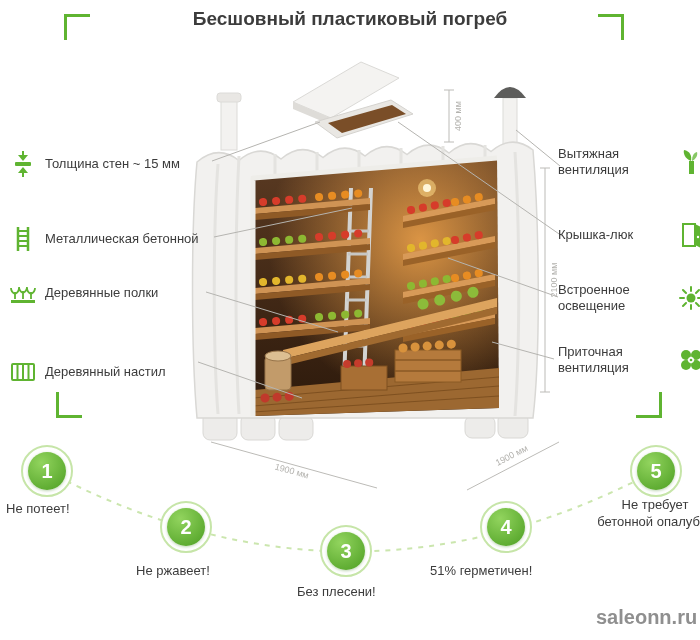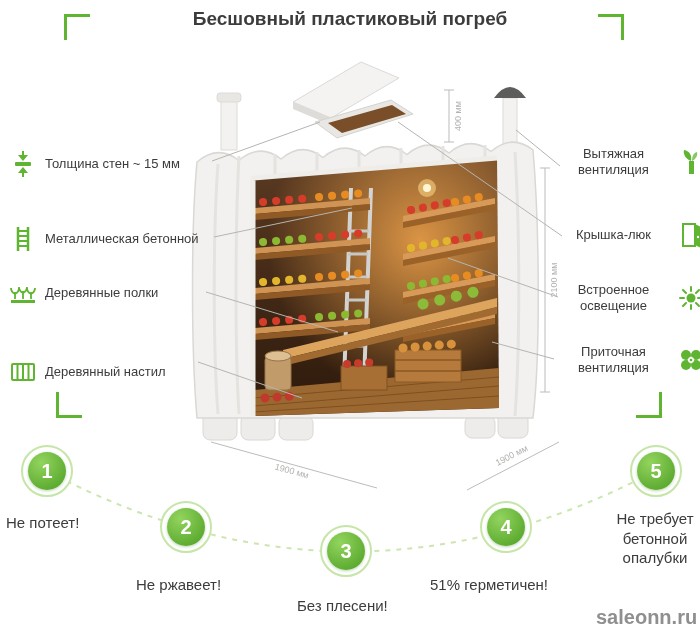--- a/index.html
+++ b/index.html
@@ -17,33 +17,33 @@
   .corner.bl { left:56px;  top:392px; border-bottom:3px solid var(--green); border-left:3px solid var(--green); }
   .corner.br { left:636px; top:392px; border-bottom:3px solid var(--green); border-right:3px solid var(--green); }
 
   .illustration { position:absolute; left:165px; top:50px; z-index:1; }
   .overlay { position:absolute; left:0; top:0; z-index:2; pointer-events:none; }
 
   .feature { position:absolute; display:flex; align-items:center; gap:9px; z-index:3; }
   .feature .txt { font-size:13px; color:var(--text); line-height:1.25; }
   .feature.left  { left:10px; }
   .feature.right { left:558px; width:146px; }
-  .feature.right .txt { flex:1;text-align:center; }
+  .feature.right .txt { flex:1; }
   .feature .icon { display:inline-flex; width:26px; justify-content:center; flex:0 0 auto; }
 
   .benefit { position:absolute; width:52px; height:52px; border-radius:50%;
              border:2px solid var(--ring); background:#fff; display:flex;
              align-items:center; justify-content:center; z-index:3; }
   .benefit .num { width:38px; height:38px; border-radius:50%;
                   background:radial-gradient(circle at 35% 28%, #92d45e, #4c9e22);
                   color:#fff; font-weight:bold; font-size:20px;
                   display:flex; align-items:center; justify-content:center;
                   box-shadow:0 1px 3px rgba(60,130,30,.35); }
-  .benefit-label { position:absolute; font-size:15px; color:var(--text);
-                   line-height:1.3; z-index:3;margin-top:12px; }
+  .benefit-label { position:absolute; font-size:13px; color:var(--text);
+                   line-height:1.3; z-index:3; }
   .benefit-label.center { text-align:center; }
 
   .watermark { position:absolute; left:596px; top:606px; font-size:20px;
                font-weight:bold; color:#8f8f8f; z-index:3; }
 </style>
 </head>
 <body>
 
 <div class="page">
 

